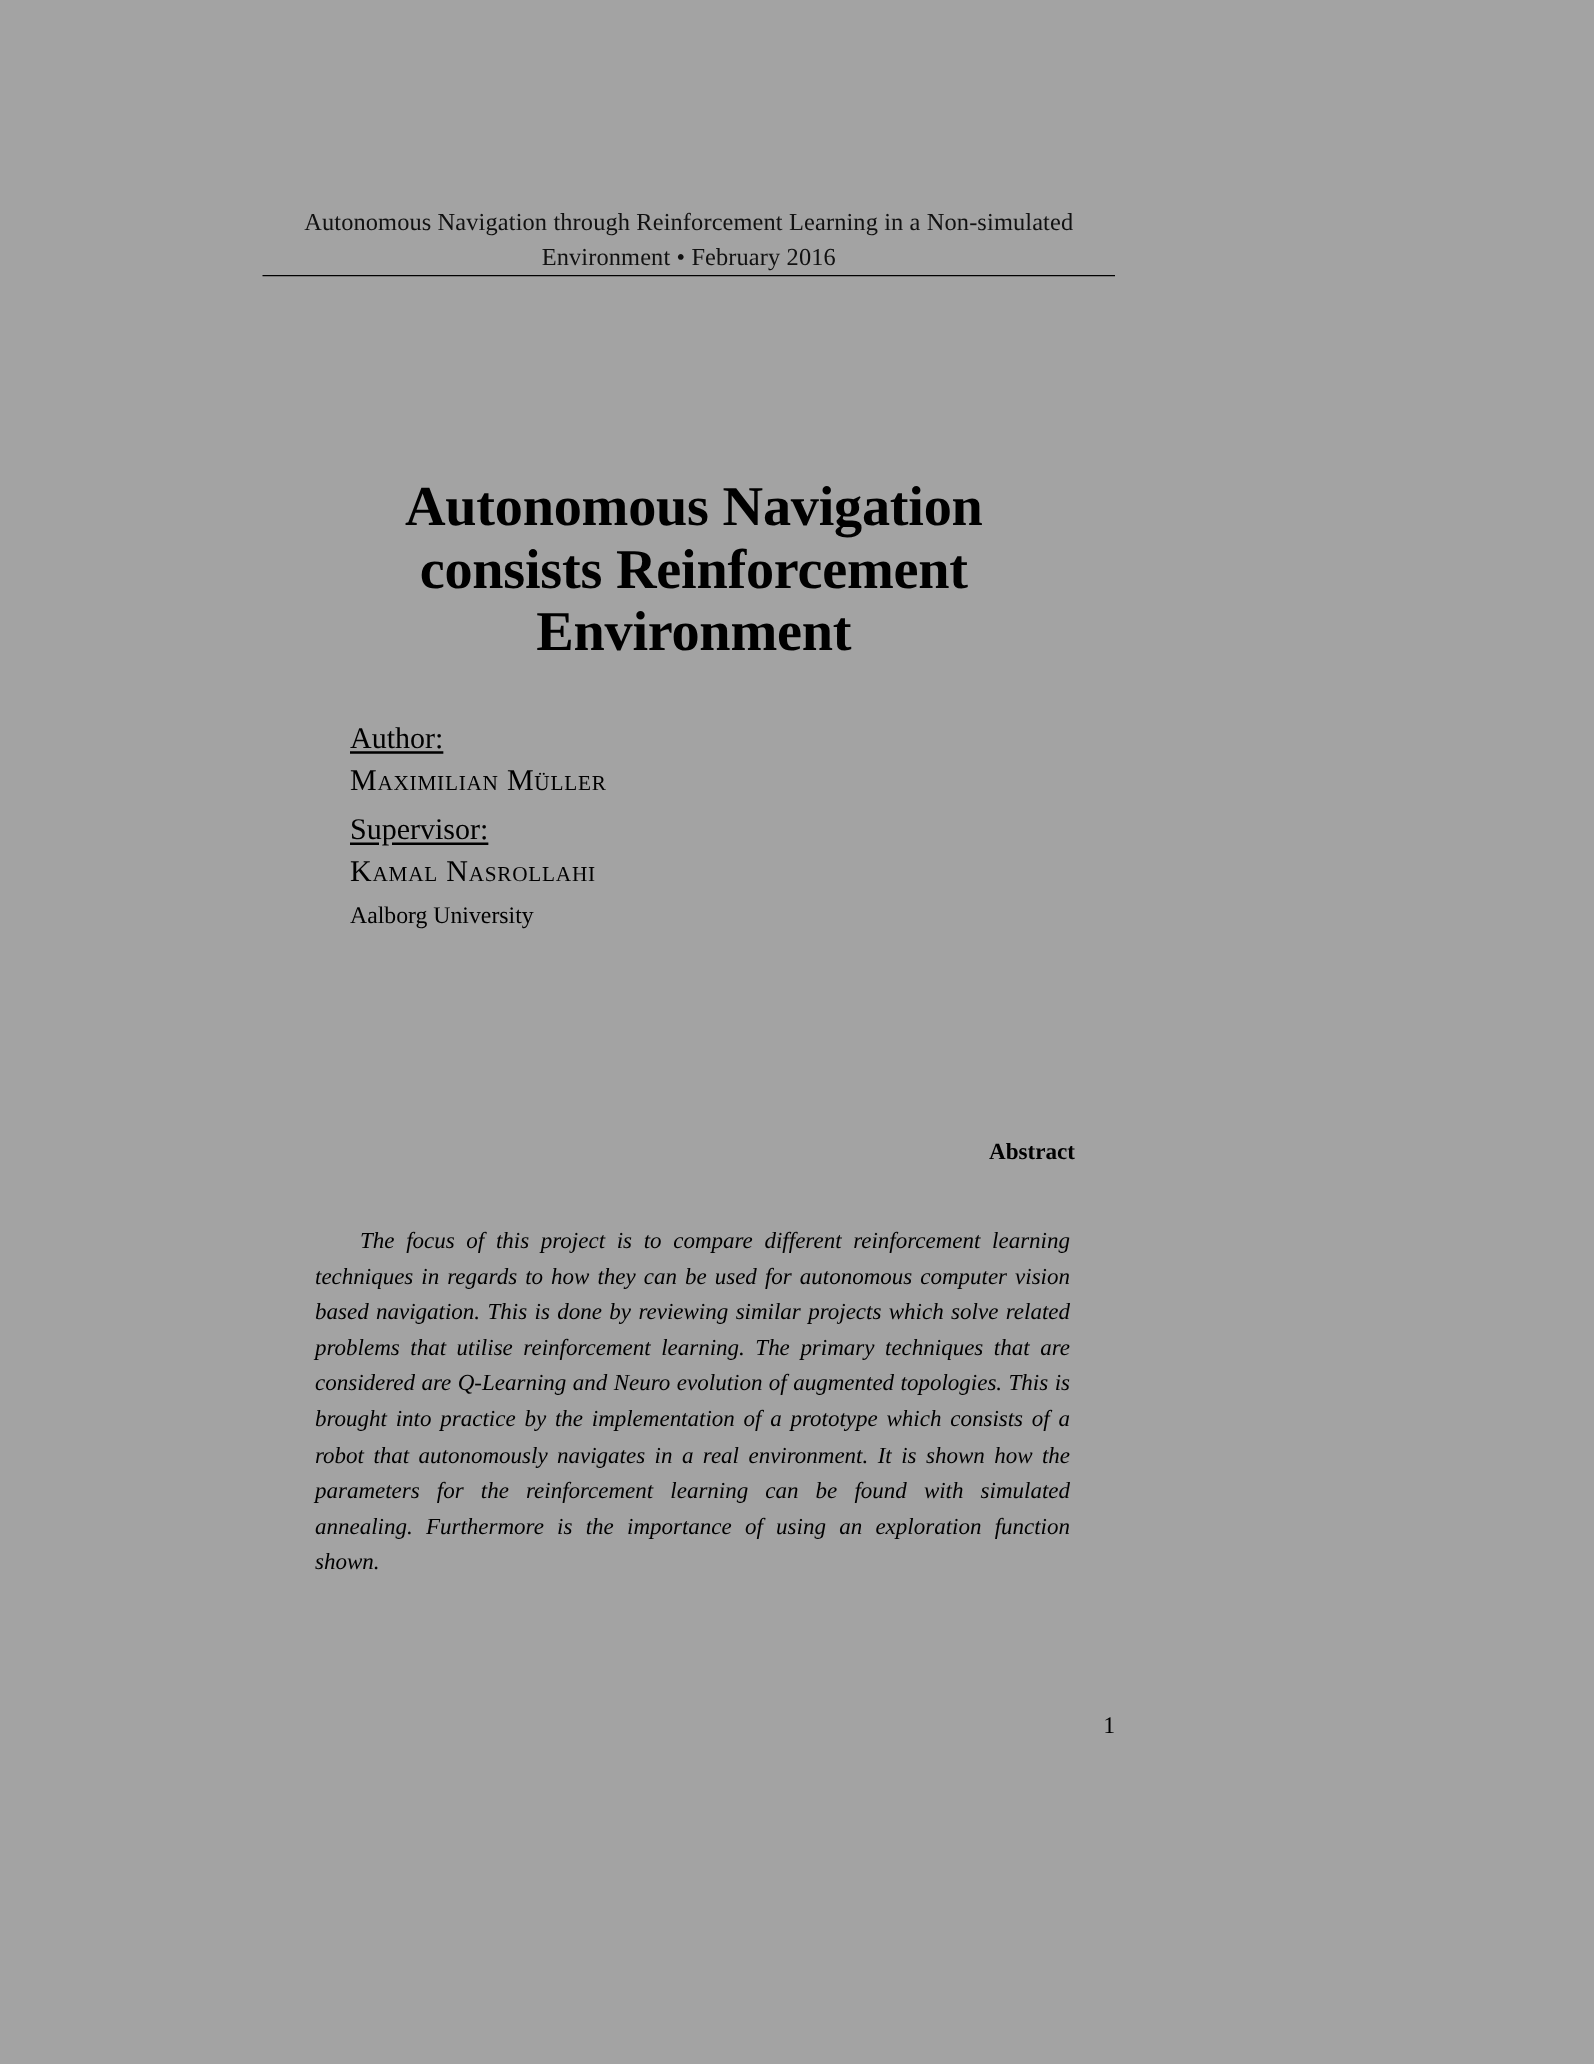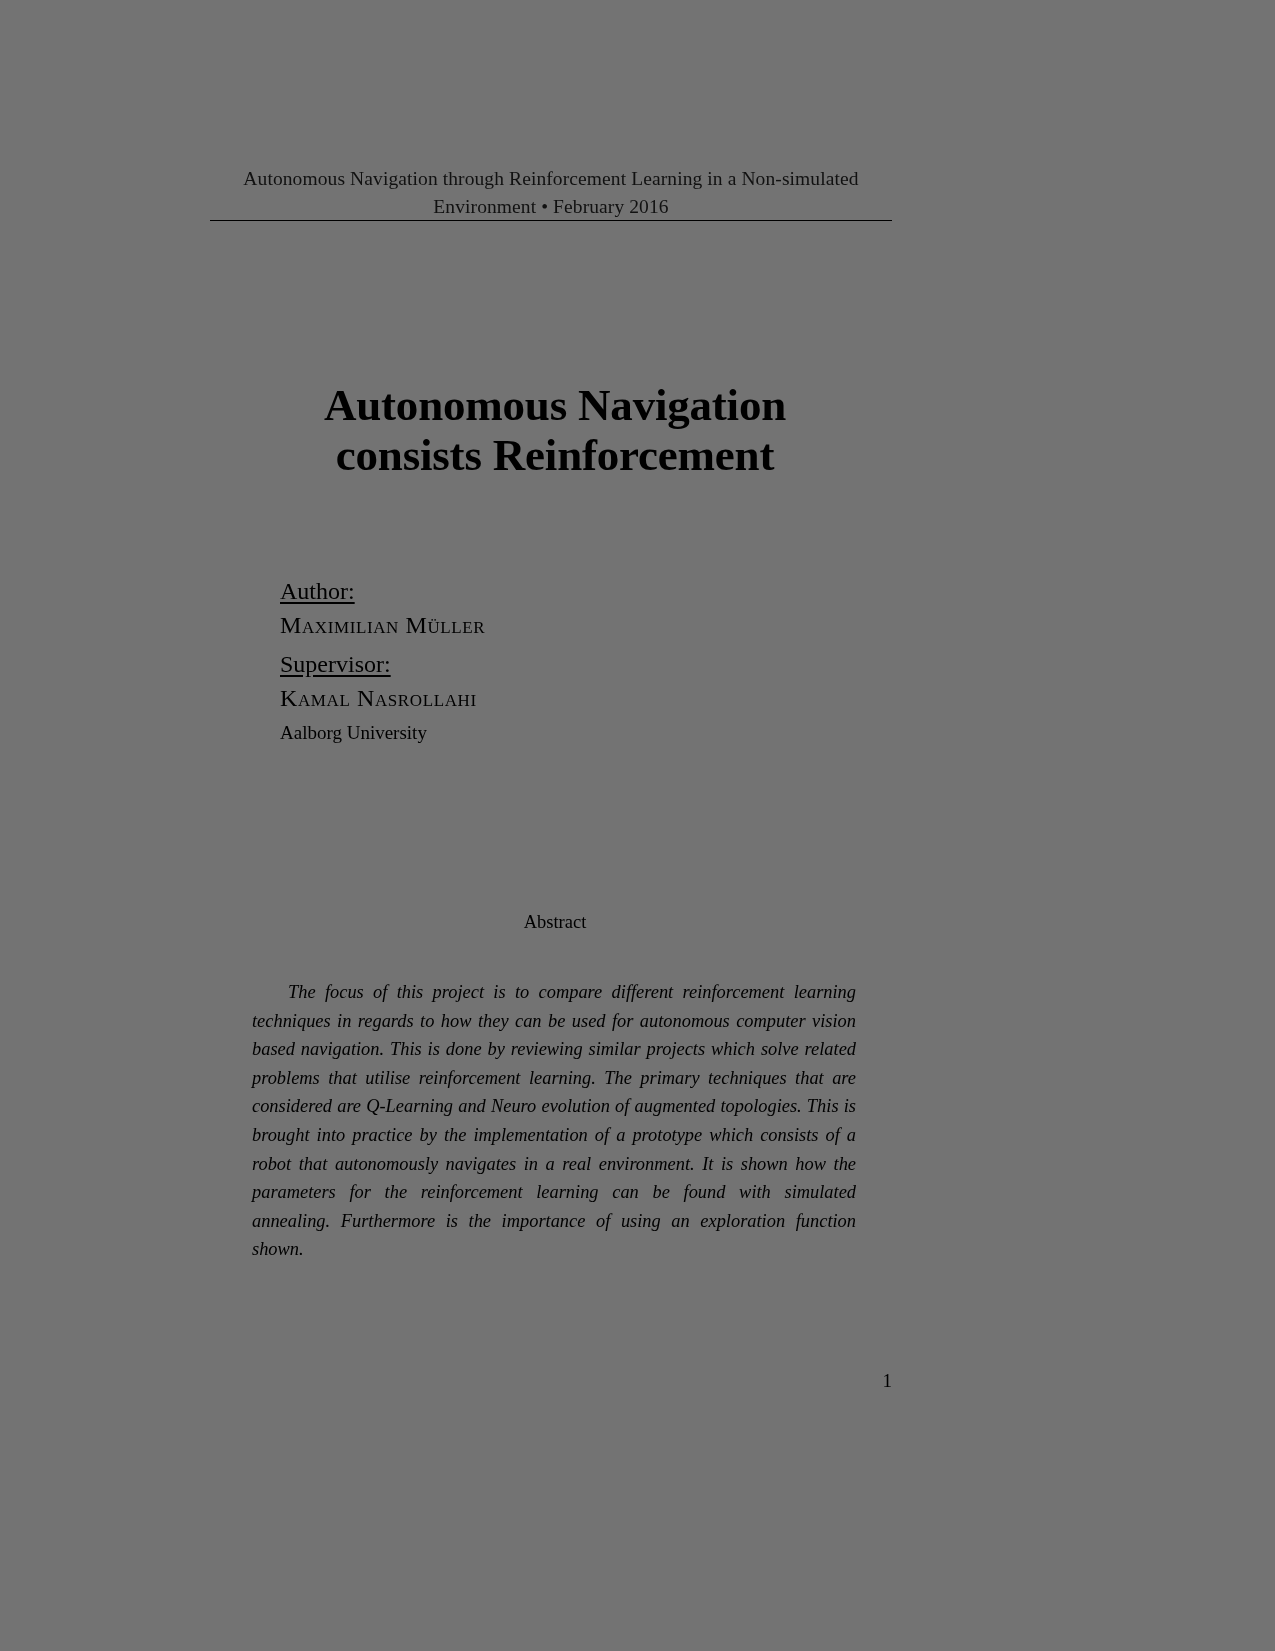--- a/index.html
+++ b/index.html
@@ -15,21 +15,21 @@
     color: #000000;
     overflow: hidden;
   }
 
   .page {
     position: absolute;
     left: 0;
     top: 0;
     width: 1275px;
     height: 1651px;
-    background: #737373;
+    background: #a3a3a3;
   }
 
   
   .runhead {
     position: absolute;
     left: 210px;
     top: 165px;
     width: 682px;
     text-align: center;
     font-size: 19.5px;
@@ -85,22 +85,22 @@
     margin-top: 3px;
   }
   .gap-role { margin-top: 6px; }
 
   
   .abstract-heading {
     position: absolute;
     left: 250px;
     top: 912px;
     width: 610px;
-    text-align: center;
-    font-weight: normal;
+    text-align: right;
+    font-weight: bold;
     font-size: 18.5px;
   }
   .abstract-body {
     position: absolute;
     left: 252px;
     top: 958px;
     width: 604px;
     font-style: italic;
     font-size: 18.4px;
     line-height: 28.6px;
@@ -128,20 +128,21 @@
 
   <div class="runhead">
     <div>Autonomous Navigation through Reinforcement Learning in a Non-simulated</div>
     <div>Environment • February 2016</div>
   </div>
   <div class="runhead-rule"></div>
 
   <div class="title">
     <div>Autonomous Navigation</div>
     <div>consists Reinforcement</div>
+    <div>Environment</div>
   </div>
 
   <div class="authorblock">
     <div class="role-label">Author:</div>
     <div class="person-name">Maximilian Müller</div>
     <div class="role-label gap-role">Supervisor:</div>
     <div class="person-name">Kamal Nasrollahi</div>
     <div class="affiliation">Aalborg University</div>
   </div>
 

